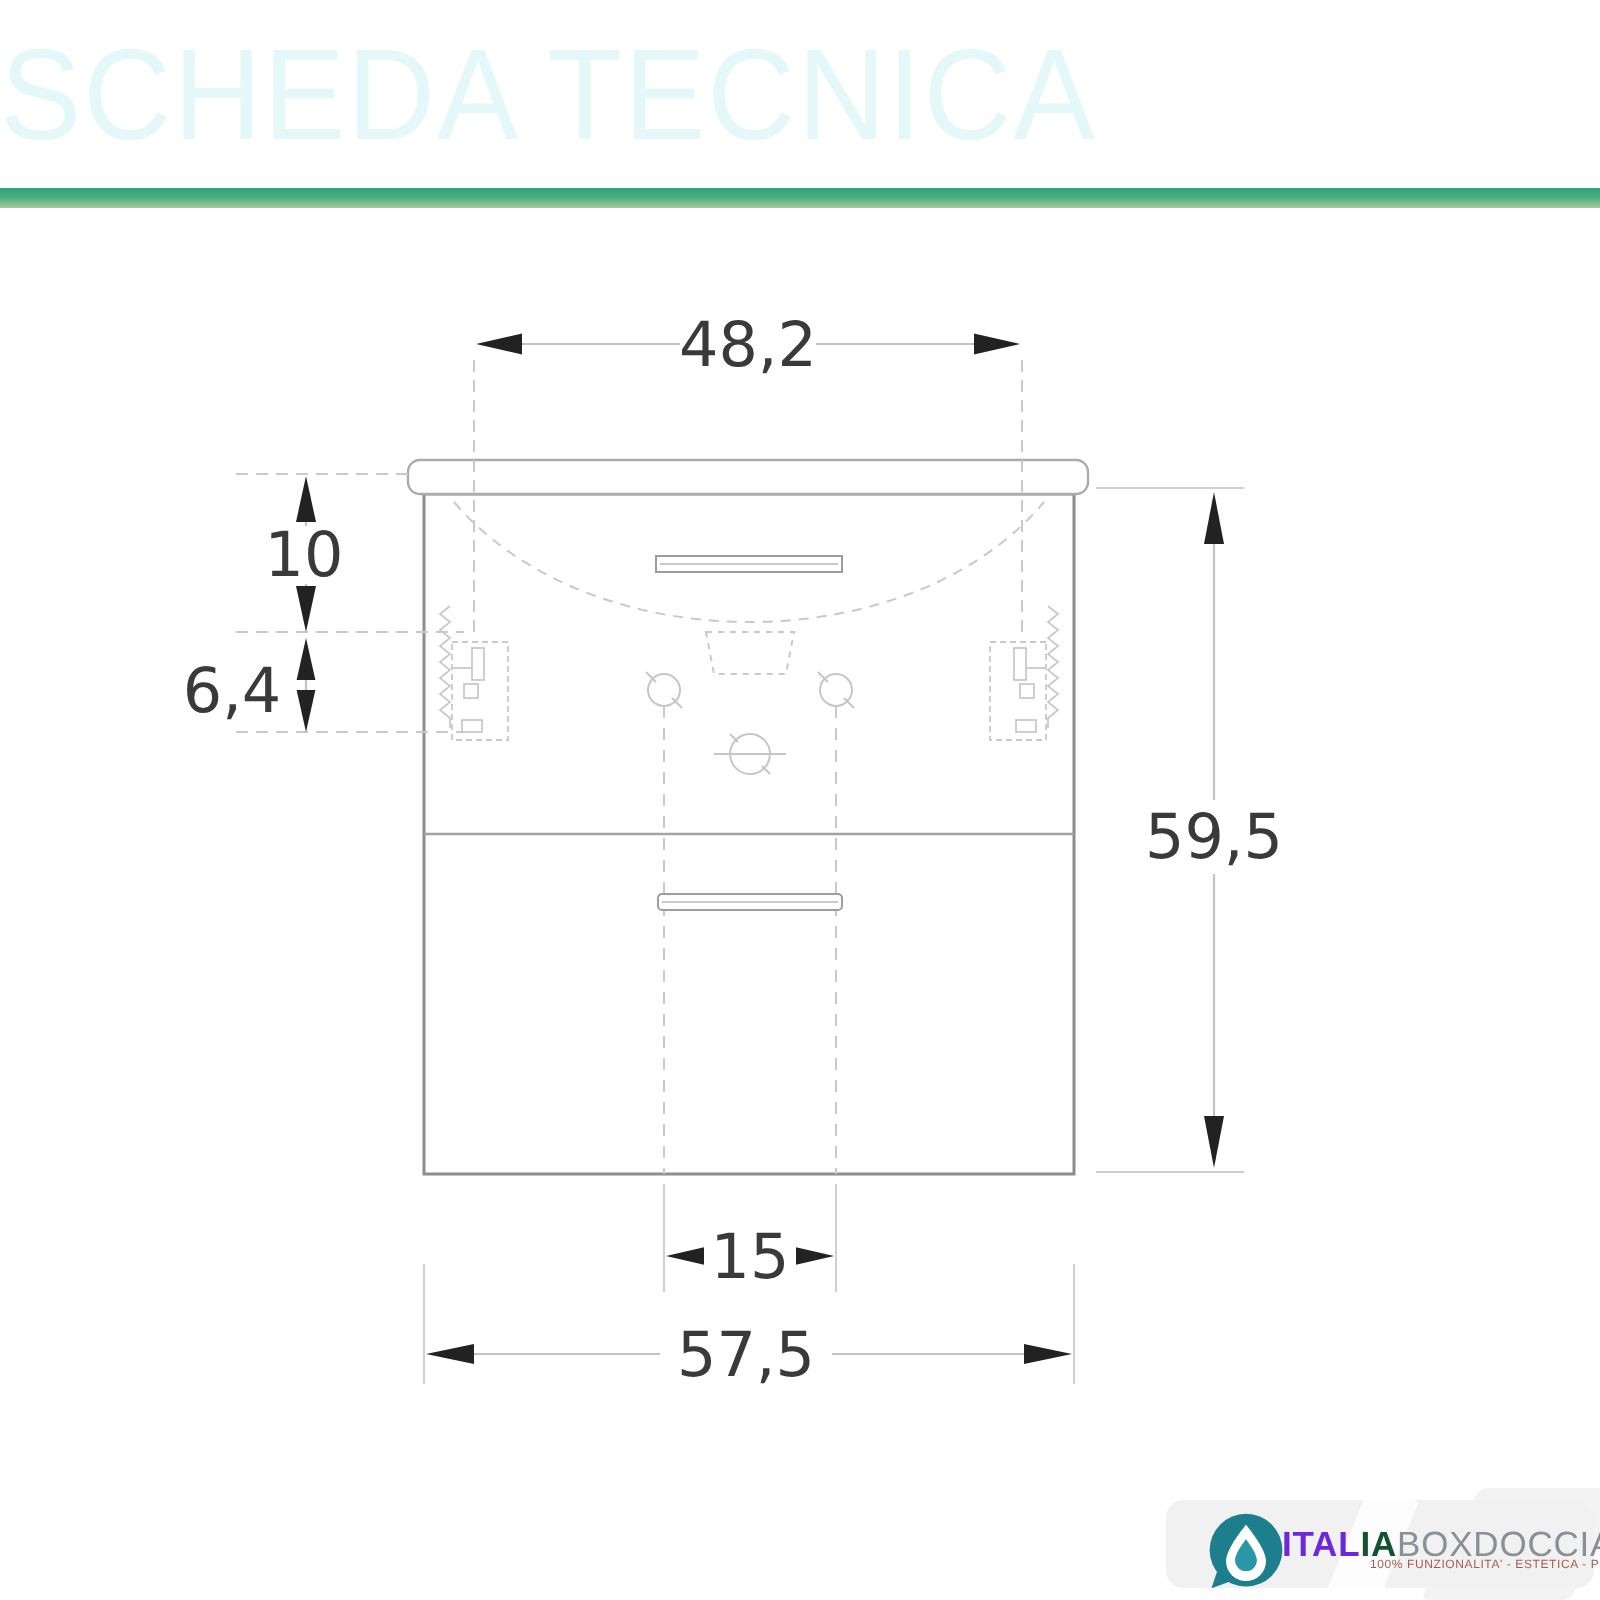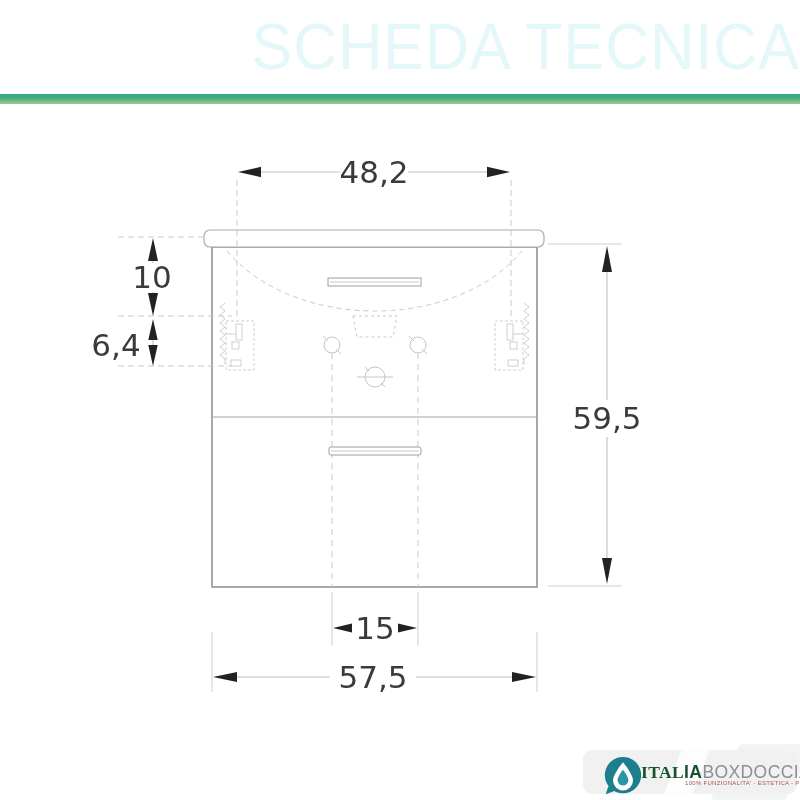--- a/index.html
+++ b/index.html
@@ -1,42 +1,42 @@
 <!DOCTYPE html>
 <html><head>
 <meta charset="utf-8">
 <style>
   html,body{margin:0;padding:0;background:#fff;}
   body{width:800px;height:800px;position:relative;overflow:hidden;
        font-family:"Liberation Sans",sans-serif;}
 
   
   .header-band{position:absolute;left:0;top:0;width:800px;height:94px;
-ertical   background:#2BA3D7;display:flex;align-items:center;justify-content:flex-end;}
+ertical   background:#2BA3D7;display:flex;align-items:center;justify-content:flex-start;}
   .page-title{color:#E4F8FA;font-size:61px;font-weight:400;letter-spacing:1px;
    font-family:"Liberation Sans",sans-serif;transform:scaleY(1.06);}
   .color-strip{position:absolute;left:0;top:94px;width:800px;height:10px;
    background:linear-gradient(to bottom,#2FA57D 0%,#4BAD7F 45%,#A3CB97 100%);}
 
   
   svg.drawing{position:absolute;left:0;top:0;}
   text.dim{font-family:"DejaVu Sans",sans-serif;font-size:31px;fill:#3a3a3a;}
 
   
   .logo-area{position:absolute;left:575px;top:744px;width:225px;height:56px;}
   .logo-band{position:absolute;left:8px;top:6px;width:214px;height:44px;
    background:#f1f1f1;border-radius:9px;}
   .logo-band::after{content:"";position:absolute;left:90px;top:-6px;width:26px;height:60px;
    background:#fff;opacity:.85;transform:rotate(22deg);}
   .logo-wedge{position:absolute;left:150px;top:0;width:75px;height:56px;
    background:#e9e9e9;opacity:.55;transform:skewX(-28deg);border-radius:4px;}
   .logo-badge{position:absolute;left:28px;top:12px;width:40px;height:40px;}
   .brand-line{position:absolute;left:66px;top:18px;white-space:nowrap;
    font-family:"Liberation Sans",sans-serif;font-size:17.5px;font-weight:700;letter-spacing:.4px;}
-  .brand-primary{color:#14532d;font-family:Liberation Serif, serif;}
+  .brand-primary{color:#6d28d9;}
   .brand-secondary{color:#14532d;}
   .brand-rest{color:#8A9096;font-weight:400;}
   .brand-tagline{position:absolute;left:110px;top:36px;font-size:6px;color:#A85A50;
    letter-spacing:.3px;white-space:nowrap;font-family:"Liberation Sans",sans-serif;}
 </style>
 </head>
 <body>
 
 <div class="header-band">
   <div class="page-title">SCHEDA TECNICA</div>

